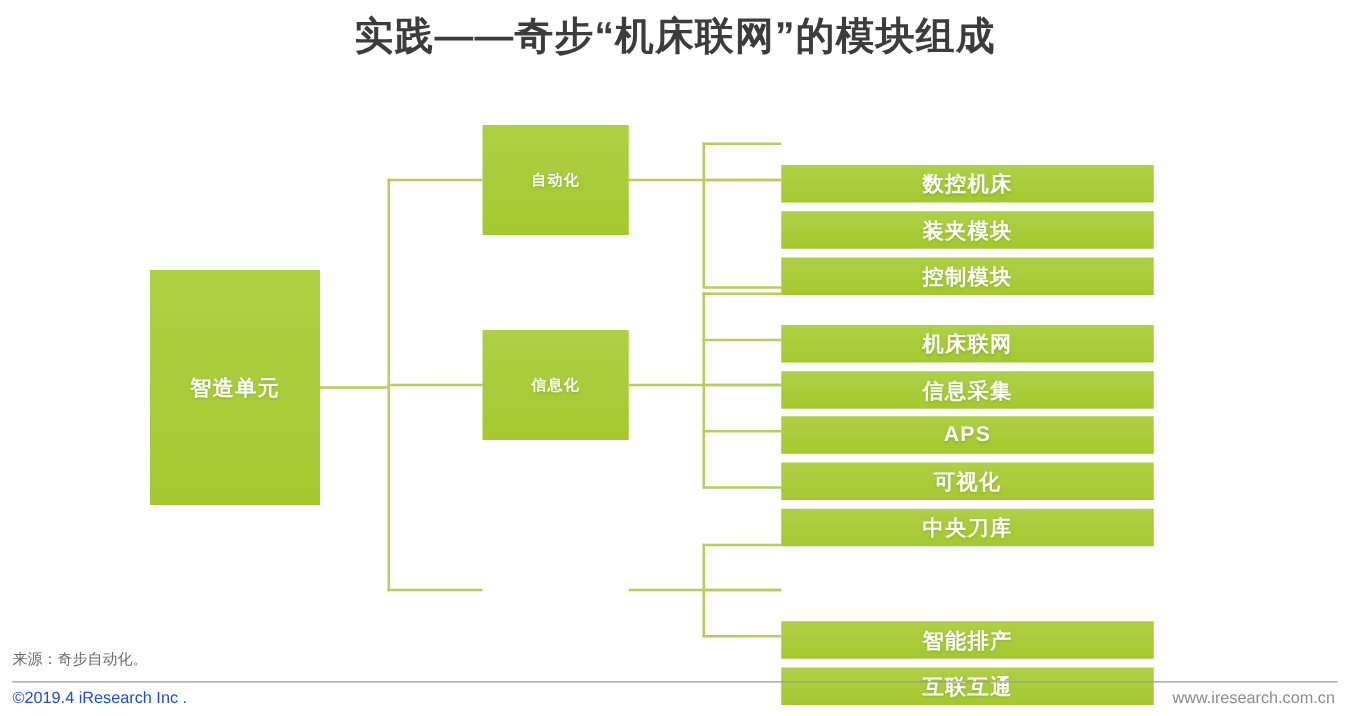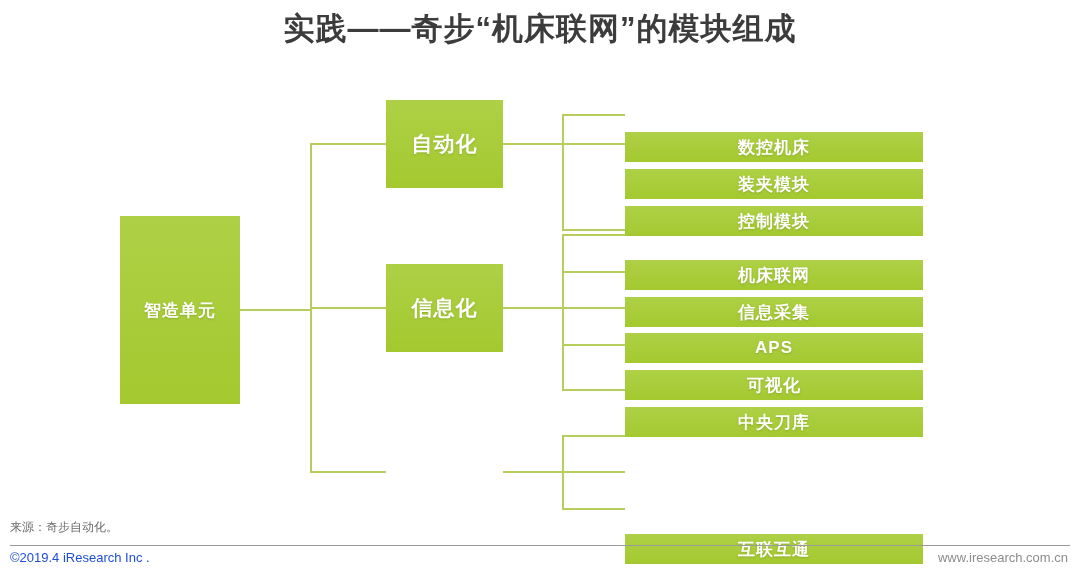--- a/index.html
+++ b/index.html
@@ -49,30 +49,30 @@
     display: flex;
     align-items: center;
     justify-content: center;
     font-weight: bold;
     text-shadow: 0 1px 2px rgba(120,150,40,0.55);
     box-sizing: border-box;
   }
   .box-root {
     left: 120px;
     top: 216px;
-    width: 120px;
+    width: 136px;
     height: 188px;
     font-size: 17px;
     letter-spacing: 1px;
   }
   .box-l2 {
     left: 386px;
     width: 117px;
     height: 88px;
-    font-size: 21px;
+    font-size: 12px;
     letter-spacing: 1px;
   }
   .box-l2.b1 { top: 100px; }
   .box-l2.b2 { top: 264px; }
   .box-l2.b3 { top: 428px; }
 
   .box-leaf {
     left: 625px;
     width: 298px;
     height: 30px;
@@ -180,20 +180,23 @@
   <div class="box box-leaf" style="top:293px;">
     <span>APS</span>
   </div>
   <div class="box box-leaf" style="top:330px;">
     <span>可视化</span>
   </div>
   <div class="box box-leaf" style="top:367px;">
     <span>中央刀库</span>
   </div>
 
+  <div class="box box-leaf" style="top:457px;">
+    <span>智能排产</span>
+  </div>
   <div class="box box-leaf" style="top:494px;">
     <span>互联互通</span>
   </div>
 
   <div class="source">来源：奇步自动化。</div>
   <div class="footer-rule"></div>
   <div class="copyright">©2019.4 iResearch Inc .</div>
   <div class="website">www.iresearch.com.cn</div>
 
 </div>

